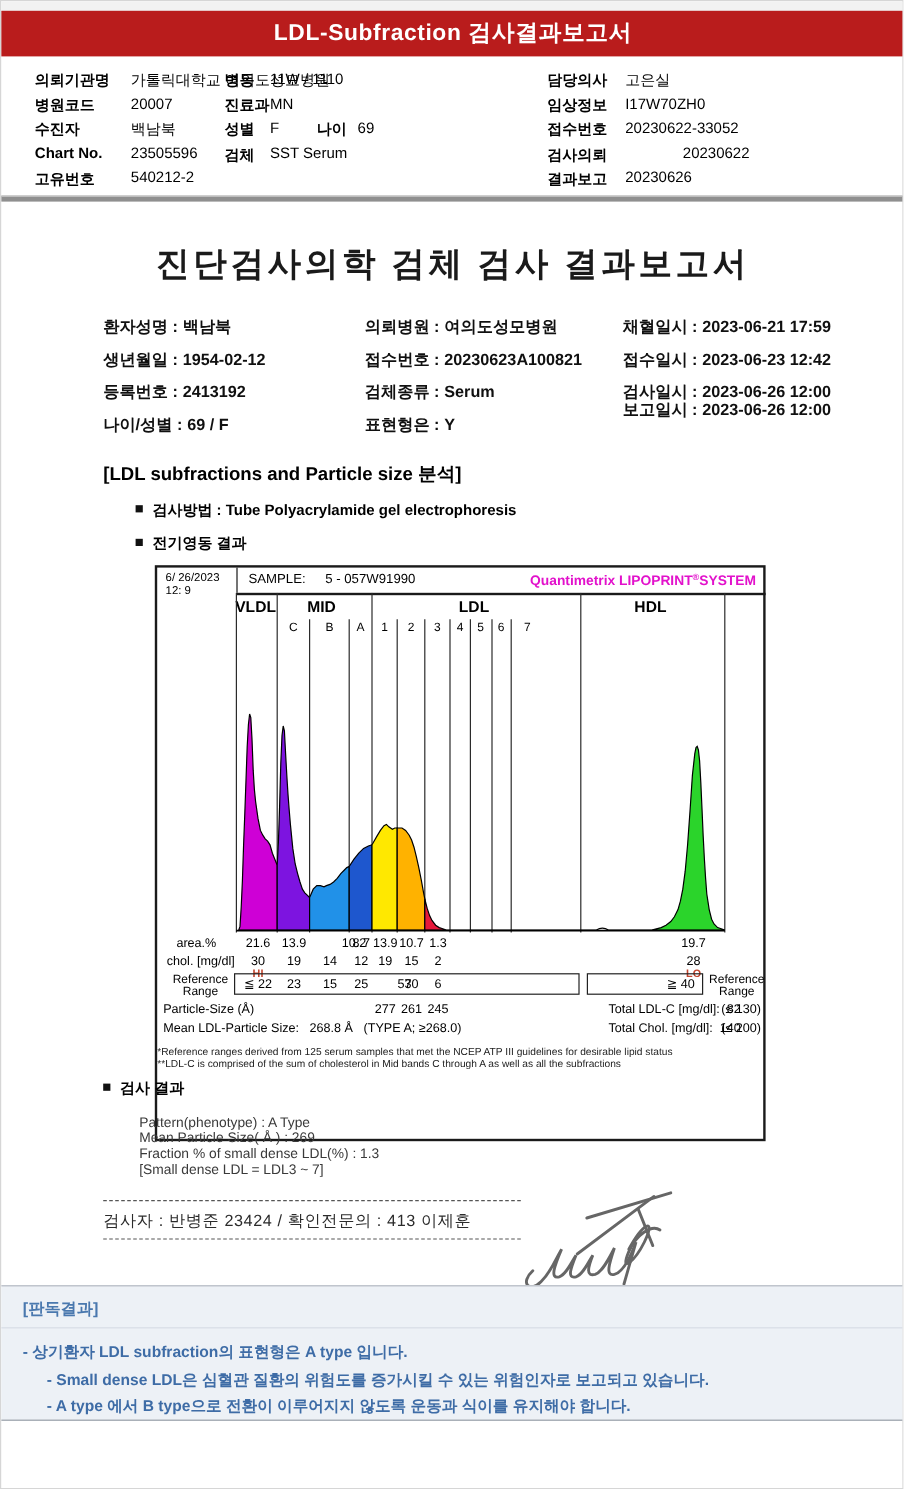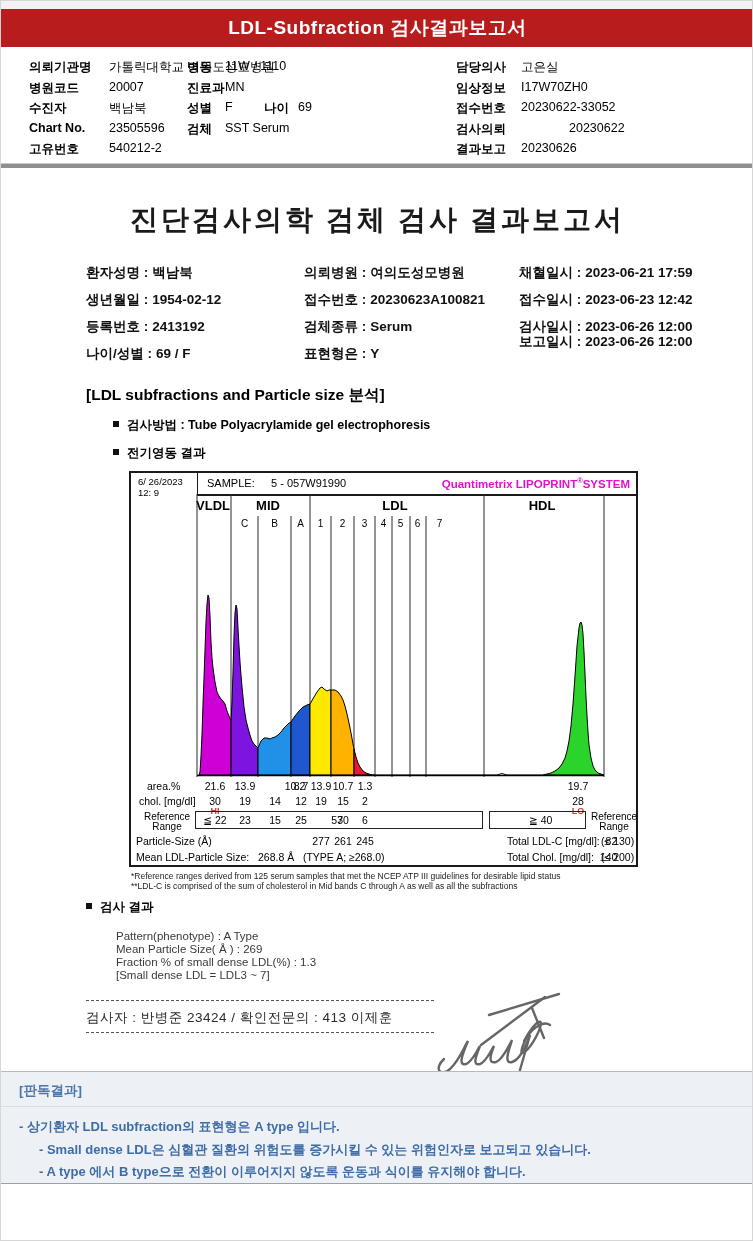--- a/index.html
+++ b/index.html
@@ -1,21 +1,21 @@
 <!DOCTYPE html>
 <html><head>
 <meta charset="utf-8">
 <style>
   html,body{margin:0;padding:0;background:#fff;}
   body{font-family:"Liberation Sans","DejaVu Sans",sans-serif;color:#111;}
   #page{position:relative;width:753px;height:1241px;background:#fff;border:1px solid #d6d6d6;box-sizing:border-box;overflow:hidden;}
   .abs{position:absolute;}
   .pre{white-space:pre;}
   .ctr{text-align:center;}
-  .rt{text-align:left;}
+  .rt{text-align:right;}
 
   
   .top-strip{left:0;top:0;width:753px;height:8px;background:#f2f2f2;border-bottom:1px solid #e3e3e3;}
   .banner{left:0;top:8px;width:753px;height:38px;background:#b91c1c;}
   .banner-title{width:100%;line-height:38px;text-align:center;color:#fff;font-size:19px;font-weight:bold;letter-spacing:.5px;}
 
   
   .adm-label{font-size:12.5px;font-weight:bold;color:#000;}
   .adm-value{font-size:12.5px;color:#000;}
 
@@ -23,21 +23,21 @@
 
   
   .lab-title{left:0;top:200px;width:753px;text-align:center;font-family:"Liberation Serif","DejaVu Serif",serif;font-size:28px;font-weight:600;letter-spacing:3px;color:#1a1a1a;}
   .pi-cell{font-size:13.5px;font-weight:bold;color:#101010;}
   .pi-cell .v{margin-left:4px;}
   .sec-title{font-size:15.5px;font-weight:bold;color:#000;}
   .bullet{display:inline-block;width:6px;height:6px;background:#111;margin-right:8px;vertical-align:2px;}
   .bullet-line{font-size:12.5px;font-weight:bold;color:#000;}
 
   
-  .chart{left:128px;top:470px;width:509px;height:396px;border:2px solid #1a1a1a;box-sizing:border-box;background:#fff;}
+  .chart{left:128px;top:470px;width:509px;height:480px;border:2px solid #1a1a1a;box-sizing:border-box;background:#fff;}
   .chart .hdr-rule{left:66px;top:0;width:441px;height:21px;border-bottom:2px solid #1a1a1a;}
   .chart .date-sep{left:66px;top:0;width:0;height:21px;border-left:1.5px solid #1a1a1a;}
   .cd{font-size:9.5px;color:#000;line-height:11px;}
   .sample{font-size:11px;color:#000;}
   .brand{font-size:11.5px;font-weight:bold;color:#e211cb;}
   .brand sup{font-size:7.5px;}
   .grp{font-size:13px;font-weight:bold;color:#000;}
   .sub{font-size:10px;color:#000;}
   .trow{font-size:10.5px;color:#000;}
   .flag{font-size:9px;font-weight:bold;color:#c2442c;}

